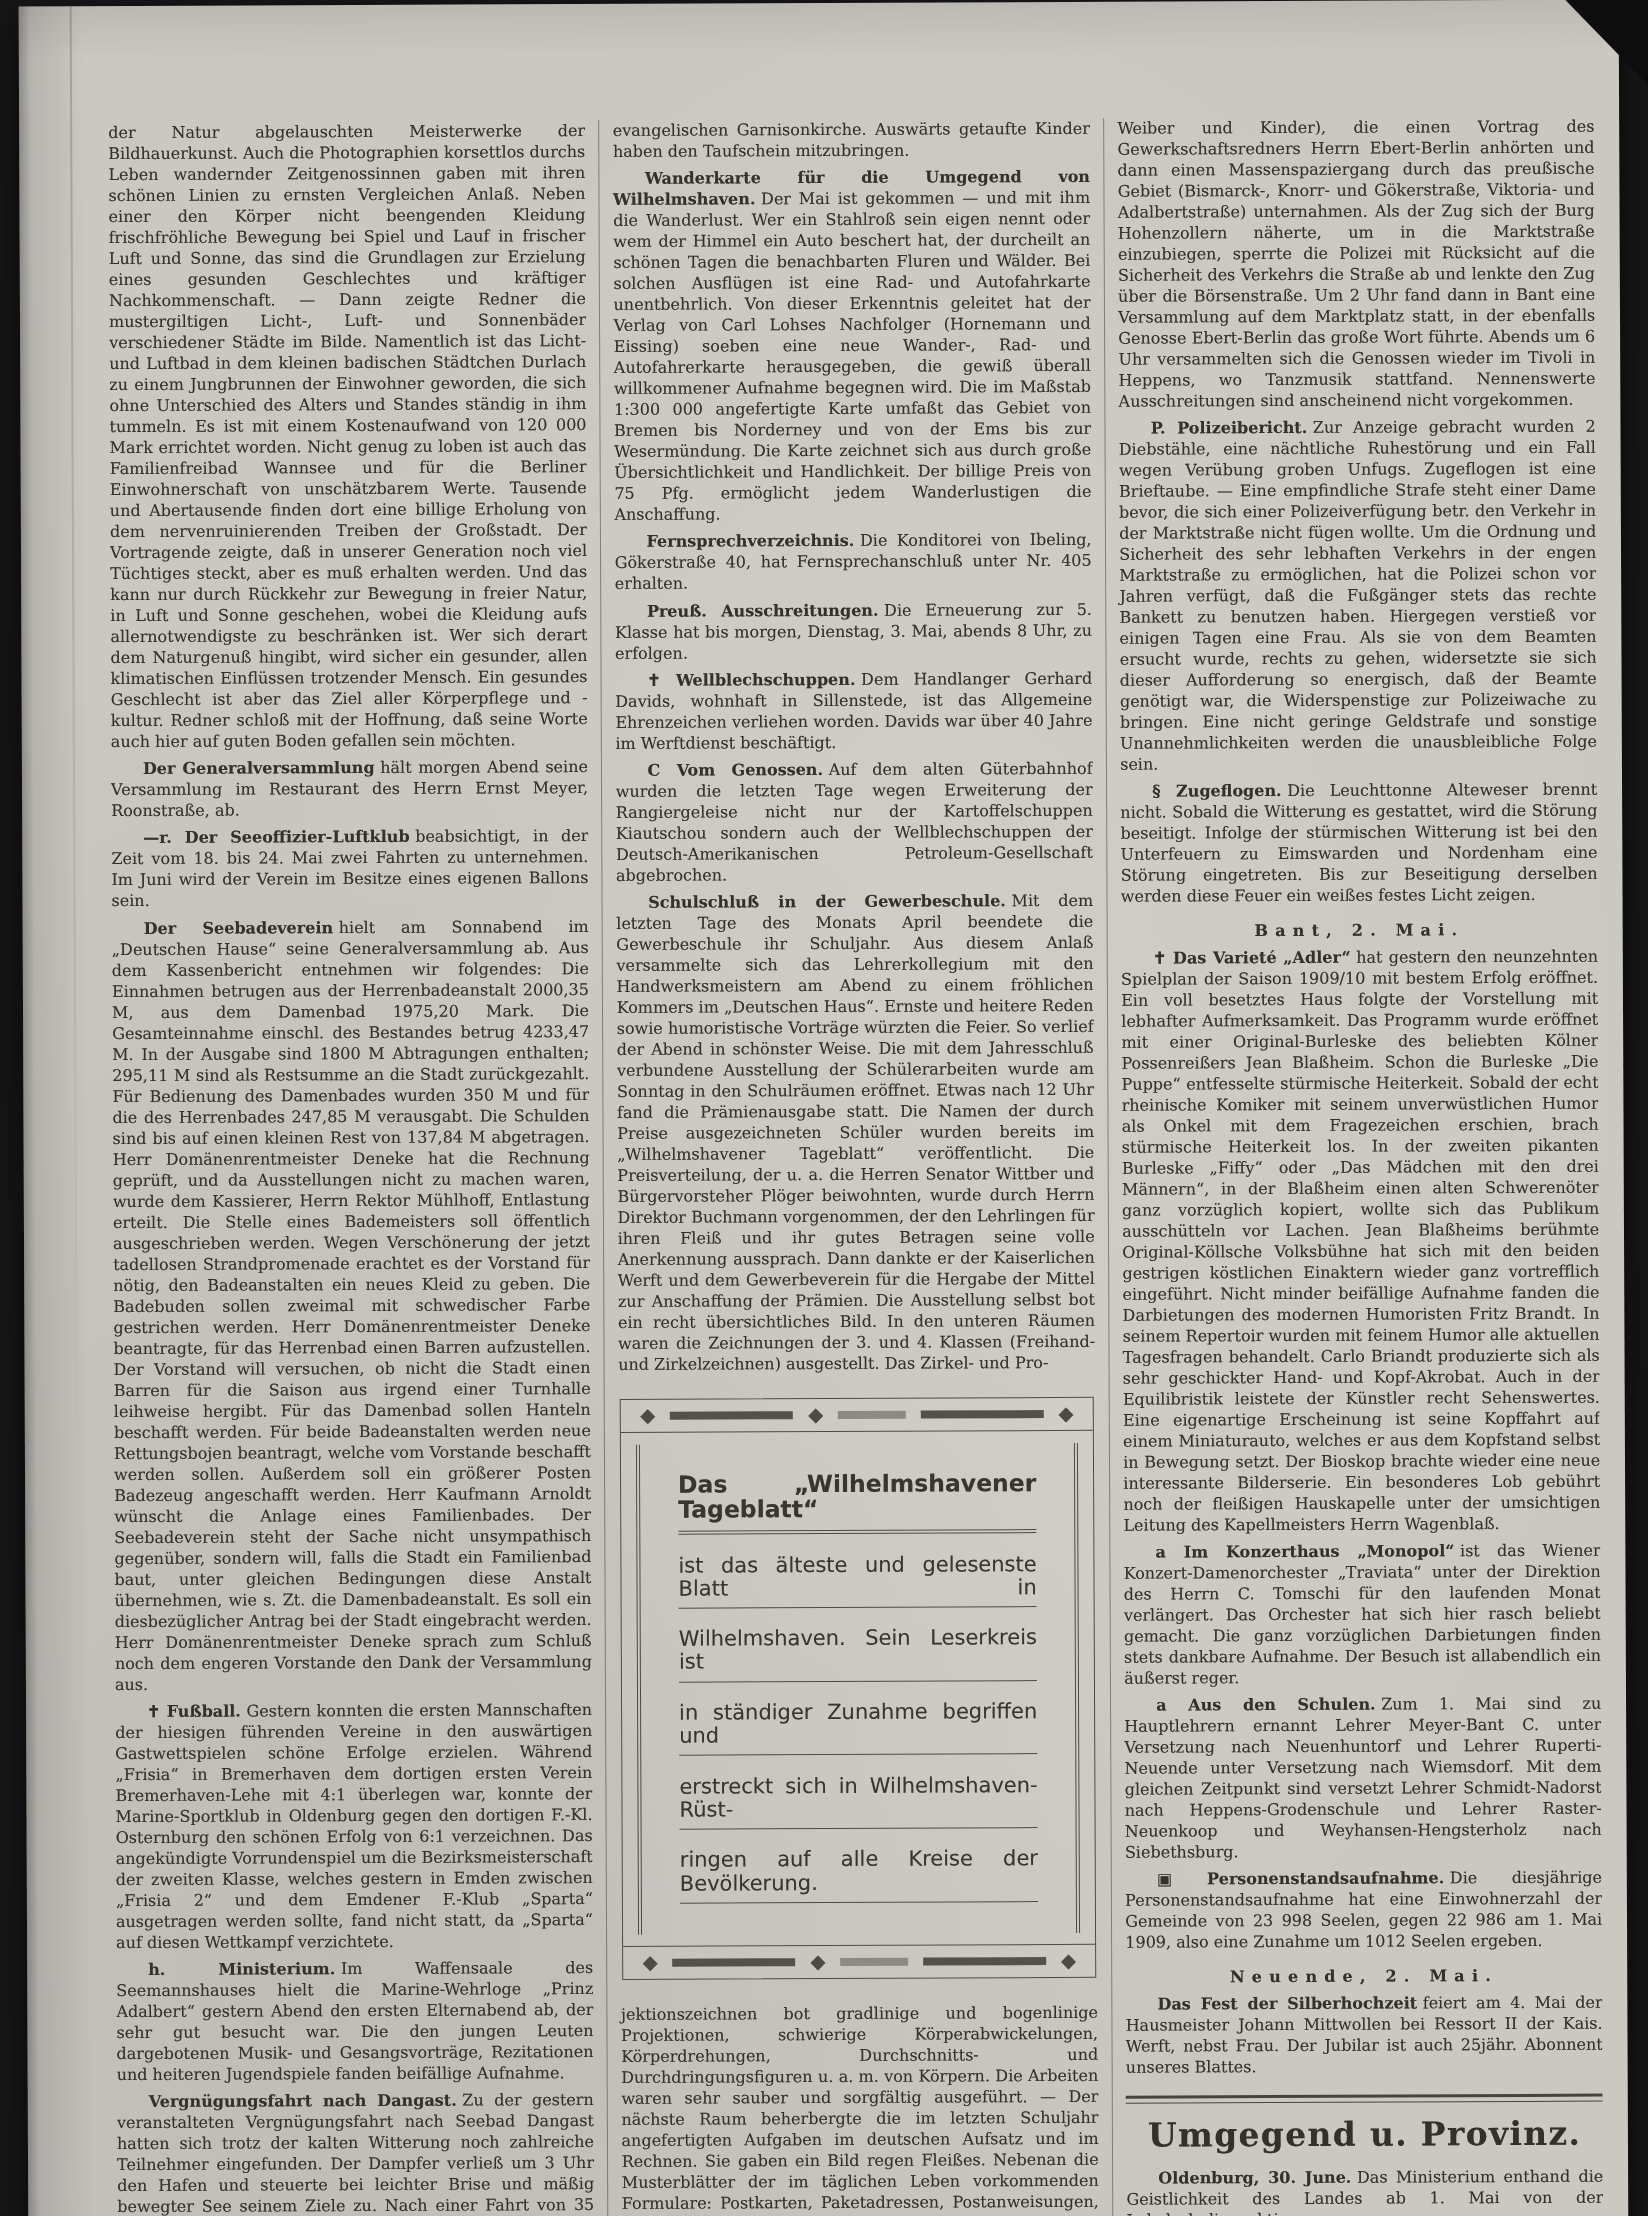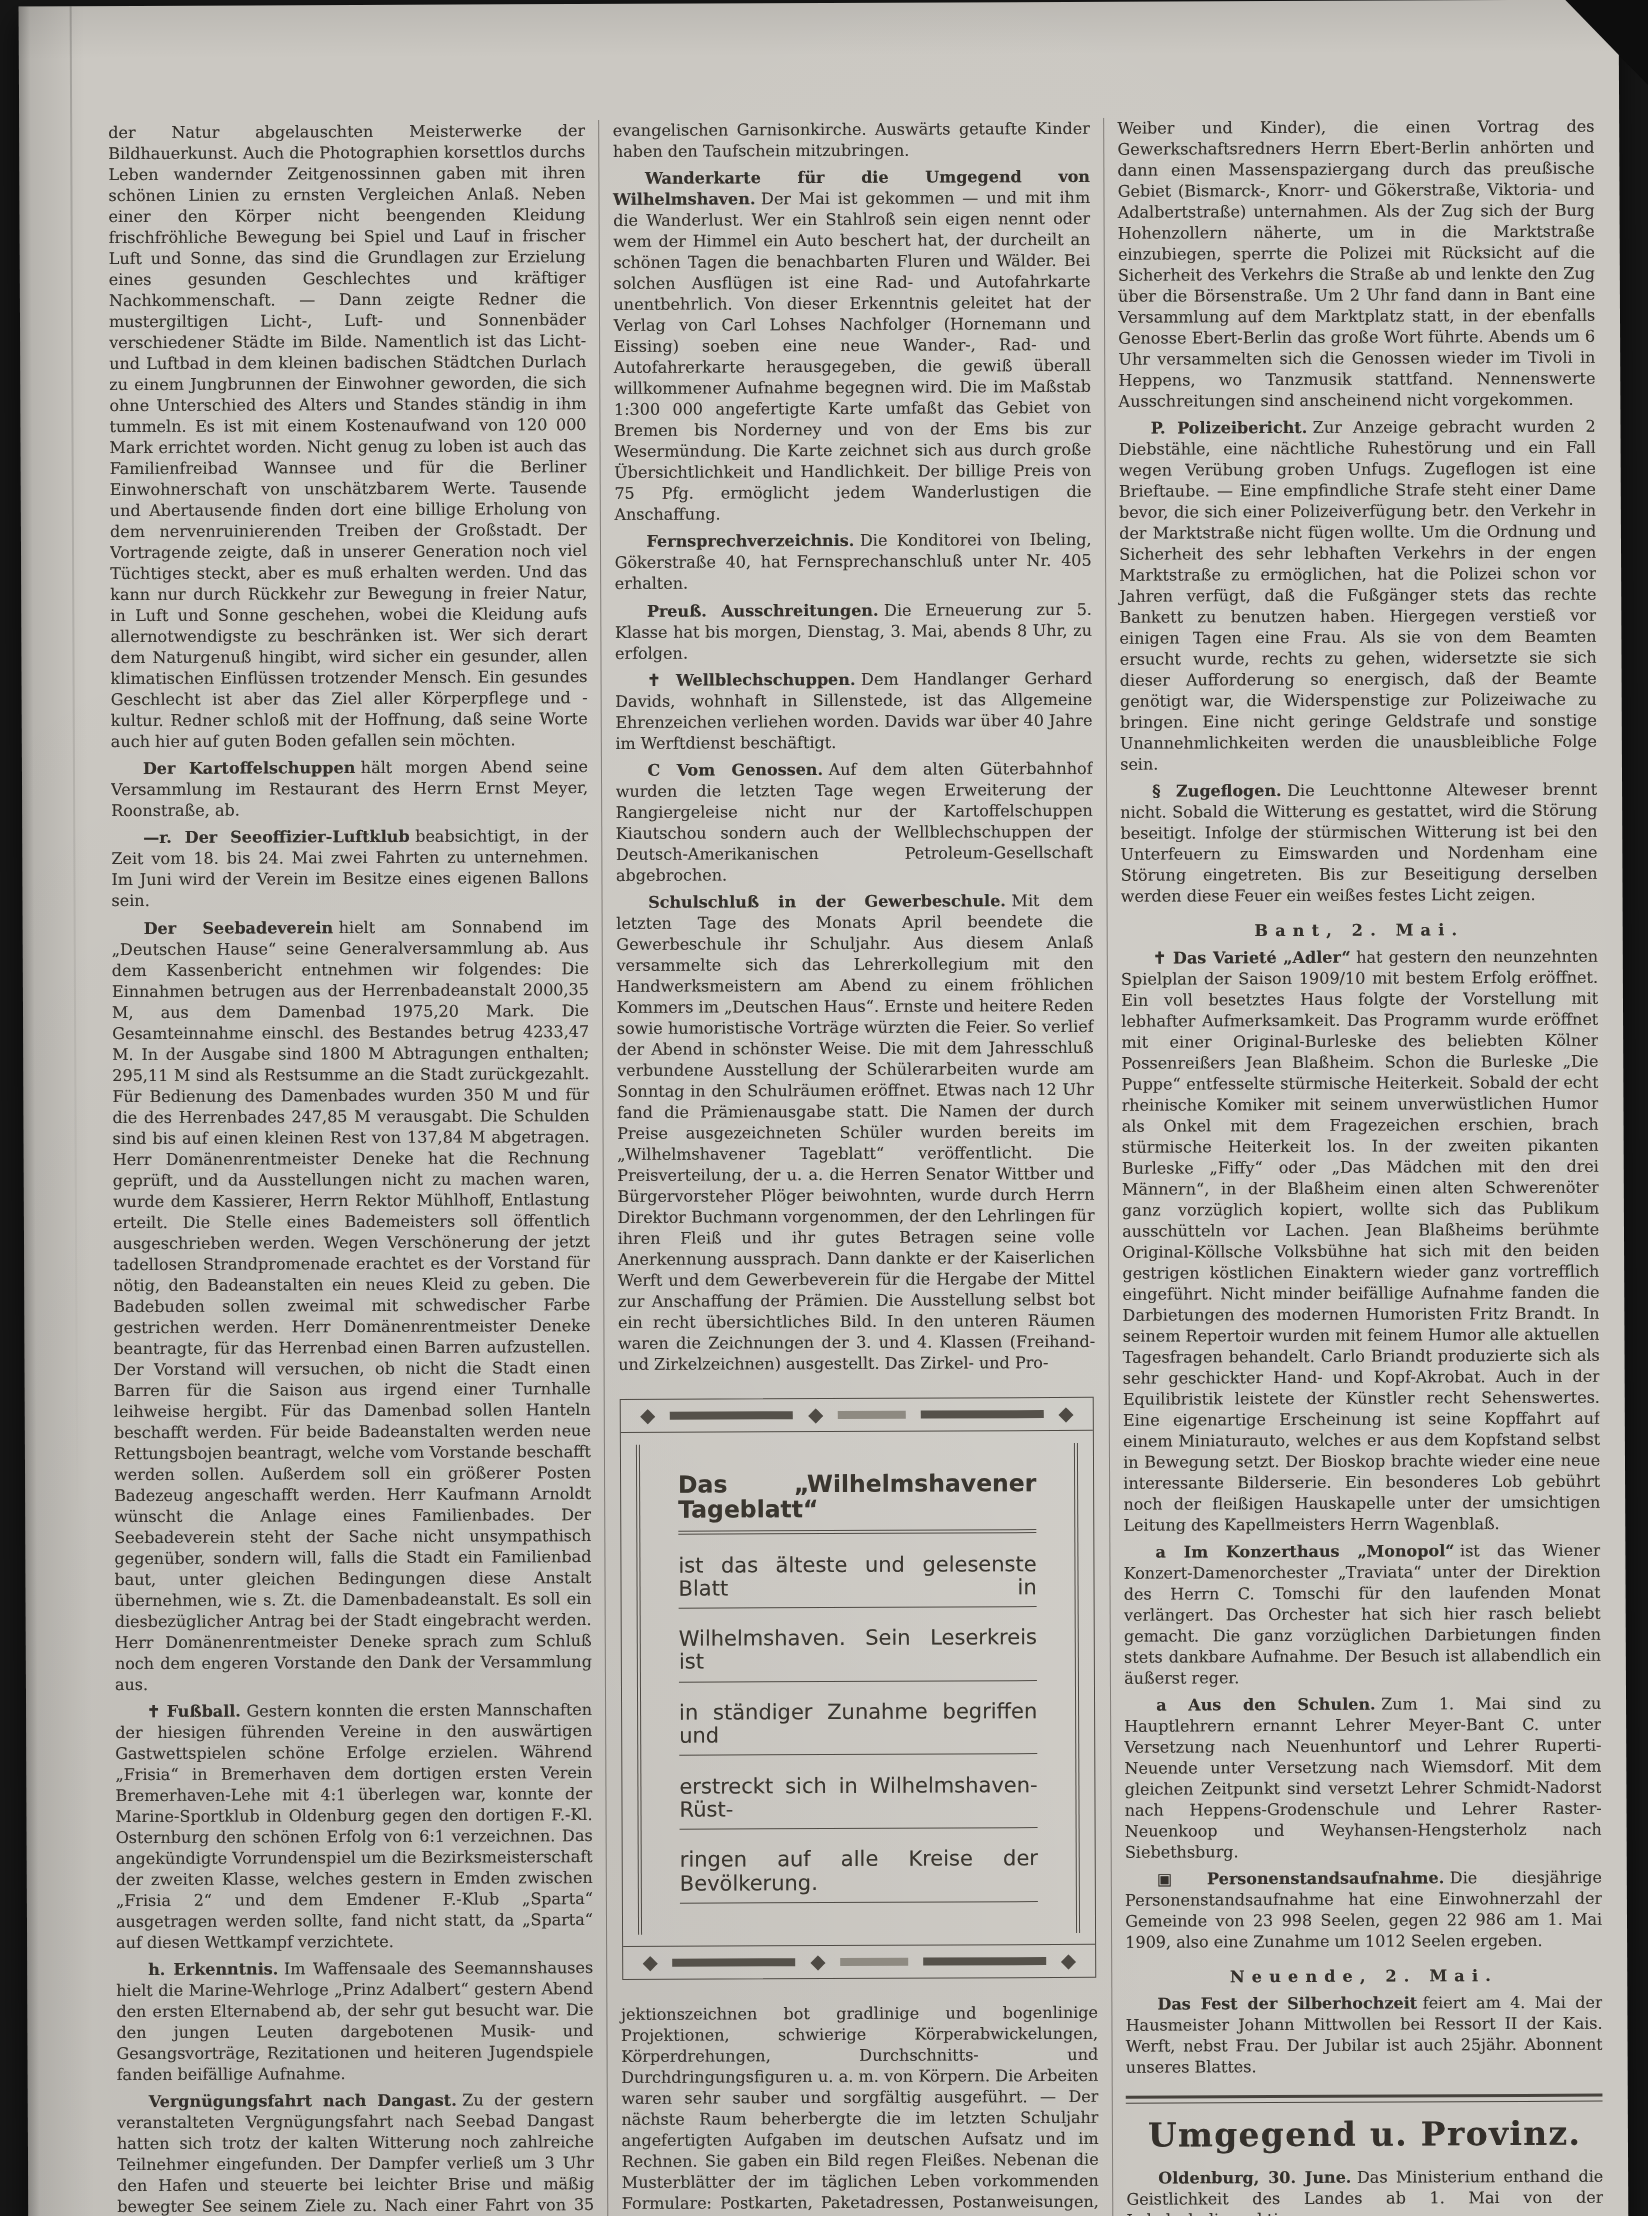--- a/index.html
+++ b/index.html
@@ -55,25 +55,25 @@
   .ad-line.title{font-size:23.5px;font-weight:700;border-bottom:4px double #4e4a44;}
   .ad-line:last-child{margin-bottom:0;}
 </style>
 </head>
 <body>
 
 <div class="paper">
   <div class="content">
     <div class="col">
         <p class="para cont"><span class="body-text">der Natur abgelauschten Meisterwerke der Bildhauerkunst. Auch die Photographien korsettlos durchs Leben wandernder Zeitgenossinnen gaben mit ihren schönen Linien zu ernsten Vergleichen Anlaß. Neben einer den Körper nicht beengenden Kleidung frischfröhliche Bewegung bei Spiel und Lauf in frischer Luft und Sonne, das sind die Grundlagen zur Erzielung eines gesunden Geschlechtes und kräftiger Nachkommenschaft. — Dann zeigte Redner die mustergiltigen Licht-, Luft- und Sonnenbäder verschiedener Städte im Bilde. Namentlich ist das Licht- und Luftbad in dem kleinen badischen Städtchen Durlach zu einem Jungbrunnen der Einwohner geworden, die sich ohne Unterschied des Alters und Standes ständig in ihm tummeln. Es ist mit einem Kostenaufwand von 120 000 Mark errichtet worden. Nicht genug zu loben ist auch das Familienfreibad Wannsee und für die Berliner Einwohnerschaft von unschätzbarem Werte. Tausende und Abertausende finden dort eine billige Erholung von dem nervenruinierenden Treiben der Großstadt. Der Vortragende zeigte, daß in unserer Generation noch viel Tüchtiges steckt, aber es muß erhalten werden. Und das kann nur durch Rückkehr zur Bewegung in freier Natur, in Luft und Sonne geschehen, wobei die Kleidung aufs allernotwendigste zu beschränken ist. Wer sich derart dem Naturgenuß hingibt, wird sicher ein gesunder, allen klimatischen Einflüssen trotzender Mensch. Ein gesundes Geschlecht ist aber das Ziel aller Körperpflege und -kultur. Redner schloß mit der Hoffnung, daß seine Worte auch hier auf guten Boden gefallen sein möchten.</span></p>
-        <p class="para"><span class="lead">Der Kartoffelschuppen</span><span class="body-text">hält morgen Abend seine Versammlung im Restaurant des Herrn Ernst Meyer, Roonstraße, ab.</span></p>
+        <p class="para"><span class="lead">Der Generalversammlung</span><span class="body-text">hält morgen Abend seine Versammlung im Restaurant des Herrn Ernst Meyer, Roonstraße, ab.</span></p>
         <p class="para"><span class="lead">—r. Der Seeoffizier-Luftklub</span><span class="body-text">beabsichtigt, in der Zeit vom 18. bis 24. Mai zwei Fahrten zu unternehmen. Im Juni wird der Verein im Besitze eines eigenen Ballons sein.</span></p>
         <p class="para"><span class="lead">Der Seebadeverein</span><span class="body-text">hielt am Sonnabend im „Deutschen Hause“ seine Generalversammlung ab. Aus dem Kassenbericht entnehmen wir folgendes: Die Einnahmen betrugen aus der Herrenbadeanstalt 2000,35 M, aus dem Damenbad 1975,20 Mark. Die Gesamteinnahme einschl. des Bestandes betrug 4233,47 M. In der Ausgabe sind 1800 M Abtragungen enthalten; 295,11 M sind als Restsumme an die Stadt zurückgezahlt. Für Bedienung des Damenbades wurden 350 M und für die des Herrenbades 247,85 M verausgabt. Die Schulden sind bis auf einen kleinen Rest von 137,84 M abgetragen. Herr Domänenrentmeister Deneke hat die Rechnung geprüft, und da Ausstellungen nicht zu machen waren, wurde dem Kassierer, Herrn Rektor Mühlhoff, Entlastung erteilt. Die Stelle eines Bademeisters soll öffentlich ausgeschrieben werden. Wegen Verschönerung der jetzt tadellosen Strandpromenade erachtet es der Vorstand für nötig, den Badeanstalten ein neues Kleid zu geben. Die Badebuden sollen zweimal mit schwedischer Farbe gestrichen werden. Herr Domänenrentmeister Deneke beantragte, für das Herrenbad einen Barren aufzustellen. Der Vorstand will versuchen, ob nicht die Stadt einen Barren für die Saison aus irgend einer Turnhalle leihweise hergibt. Für das Damenbad sollen Hanteln beschafft werden. Für beide Badeanstalten werden neue Rettungsbojen beantragt, welche vom Vorstande beschafft werden sollen. Außerdem soll ein größerer Posten Badezeug angeschafft werden. Herr Kaufmann Arnoldt wünscht die Anlage eines Familienbades. Der Seebadeverein steht der Sache nicht unsympathisch gegenüber, sondern will, falls die Stadt ein Familienbad baut, unter gleichen Bedingungen diese Anstalt übernehmen, wie s. Zt. die Damenbadeanstalt. Es soll ein diesbezüglicher Antrag bei der Stadt eingebracht werden. Herr Domänenrentmeister Deneke sprach zum Schluß noch dem engeren Vorstande den Dank der Versammlung aus.</span></p>
         <p class="para"><span class="lead">✝ Fußball.</span><span class="body-text">Gestern konnten die ersten Mannschaften der hiesigen führenden Vereine in den auswärtigen Gastwettspielen schöne Erfolge erzielen. Während „Frisia“ in Bremerhaven dem dortigen ersten Verein Bremerhaven-Lehe mit 4:1 überlegen war, konnte der Marine-Sportklub in Oldenburg gegen den dortigen F.-Kl. Osternburg den schönen Erfolg von 6:1 verzeichnen. Das angekündigte Vorrundenspiel um die Bezirksmeisterschaft der zweiten Klasse, welches gestern in Emden zwischen „Frisia 2“ und dem Emdener F.-Klub „Sparta“ ausgetragen werden sollte, fand nicht statt, da „Sparta“ auf diesen Wettkampf verzichtete.</span></p>
-        <p class="para"><span class="lead">h. Erkenntnis.</span><span class="body-text">Im Waffensaale des Seemannshauses hielt die Marine-Wehrloge „Prinz Adalbert“ gestern Abend den ersten Elternabend ab, der sehr gut besucht war. Die den jungen Leuten dargebotenen Musik- und Gesangsvorträge, Rezitationen und heiteren Jugendspiele fanden beifällige Aufnahme.</span></p>
+        <p class="para"><span class="lead">h. Ministerium.</span><span class="body-text">Im Waffensaale des Seemannshauses hielt die Marine-Wehrloge „Prinz Adalbert“ gestern Abend den ersten Elternabend ab, der sehr gut besucht war. Die den jungen Leuten dargebotenen Musik- und Gesangsvorträge, Rezitationen und heiteren Jugendspiele fanden beifällige Aufnahme.</span></p>
         <p class="para"><span class="lead">Vergnügungsfahrt nach Dangast.</span><span class="body-text">Zu der gestern veranstalteten Vergnügungsfahrt nach Seebad Dangast hatten sich trotz der kalten Witterung noch zahlreiche Teilnehmer eingefunden. Der Dampfer verließ um 3 Uhr den Hafen und steuerte bei leichter Brise und mäßig bewegter See seinem Ziele zu. Nach einer Fahrt von 35 Minuten war Dangast erreicht. Die Fahrgäste gingen alsbald an Land, um nach einer kurzen Wanderung über die weit ins Watt hineinreichende Landungsbrücke sich zu dem hart am Strande gelegenen Kurhause zu begeben, wo der rührige Besitzer seine Gäste in fürsorglichster Weise empfing. Der Rest der Zeit wurde zu einer kurzen Besichtigung von Dangast verwandt. Dann trat man bei Nordwind die Heimfahrt an, die durchaus befriedigend verlief.</span></p>
       </div>
     <div class="col">
         <p class="para cont"><span class="body-text">evangelischen Garnisonkirche. Auswärts getaufte Kinder haben den Taufschein mitzubringen.</span></p>
         <p class="para"><span class="lead">Wanderkarte für die Umgegend von Wilhelmshaven.</span><span class="body-text">Der Mai ist gekommen — und mit ihm die Wanderlust. Wer ein Stahlroß sein eigen nennt oder wem der Himmel ein Auto beschert hat, der durcheilt an schönen Tagen die benachbarten Fluren und Wälder. Bei solchen Ausflügen ist eine Rad- und Autofahrkarte unentbehrlich. Von dieser Erkenntnis geleitet hat der Verlag von Carl Lohses Nachfolger (Hornemann und Eissing) soeben eine neue Wander-, Rad- und Autofahrerkarte herausgegeben, die gewiß überall willkommener Aufnahme begegnen wird. Die im Maßstab 1:300 000 angefertigte Karte umfaßt das Gebiet von Bremen bis Norderney und von der Ems bis zur Wesermündung. Die Karte zeichnet sich aus durch große Übersichtlichkeit und Handlichkeit. Der billige Preis von 75 Pfg. ermöglicht jedem Wanderlustigen die Anschaffung.</span></p>
         <p class="para"><span class="lead">Fernsprechverzeichnis.</span><span class="body-text">Die Konditorei von Ibeling, Gökerstraße 40, hat Fernsprechanschluß unter Nr. 405 erhalten.</span></p>
         <p class="para"><span class="lead">Preuß. Ausschreitungen.</span><span class="body-text">Die Erneuerung zur 5. Klasse hat bis morgen, Dienstag, 3. Mai, abends 8 Uhr, zu erfolgen.</span></p>
         <p class="para"><span class="lead">✝ Wellblechschuppen.</span><span class="body-text">Dem Handlanger Gerhard Davids, wohnhaft in Sillenstede, ist das Allgemeine Ehrenzeichen verliehen worden. Davids war über 40 Jahre im Werftdienst beschäftigt.</span></p>
         <p class="para"><span class="lead">C Vom Genossen.</span><span class="body-text">Auf dem alten Güterbahnhof wurden die letzten Tage wegen Erweiterung der Rangiergeleise nicht nur der Kartoffelschuppen Kiautschou sondern auch der Wellblechschuppen der Deutsch-Amerikanischen Petroleum-Gesellschaft abgebrochen.</span></p>
         <p class="para"><span class="lead">Schulschluß in der Gewerbeschule.</span><span class="body-text">Mit dem letzten Tage des Monats April beendete die Gewerbeschule ihr Schuljahr. Aus diesem Anlaß versammelte sich das Lehrerkollegium mit den Handwerksmeistern am Abend zu einem fröhlichen Kommers im „Deutschen Haus“. Ernste und heitere Reden sowie humoristische Vorträge würzten die Feier. So verlief der Abend in schönster Weise. Die mit dem Jahresschluß verbundene Ausstellung der Schülerarbeiten wurde am Sonntag in den Schulräumen eröffnet. Etwas nach 12 Uhr fand die Prämienausgabe statt. Die Namen der durch Preise ausgezeichneten Schüler wurden bereits im „Wilhelmshavener Tageblatt“ veröffentlicht. Die Preisverteilung, der u. a. die Herren Senator Wittber und Bürgervorsteher Plöger beiwohnten, wurde durch Herrn Direktor Buchmann vorgenommen, der den Lehrlingen für ihren Fleiß und ihr gutes Betragen seine volle Anerkennung aussprach. Dann dankte er der Kaiserlichen Werft und dem Gewerbeverein für die Hergabe der Mittel zur Anschaffung der Prämien. Die Ausstellung selbst bot ein recht übersichtliches Bild. In den unteren Räumen waren die Zeichnungen der 3. und 4. Klassen (Freihand- und Zirkelzeichnen) ausgestellt. Das Zirkel- und Pro-</span></p>

